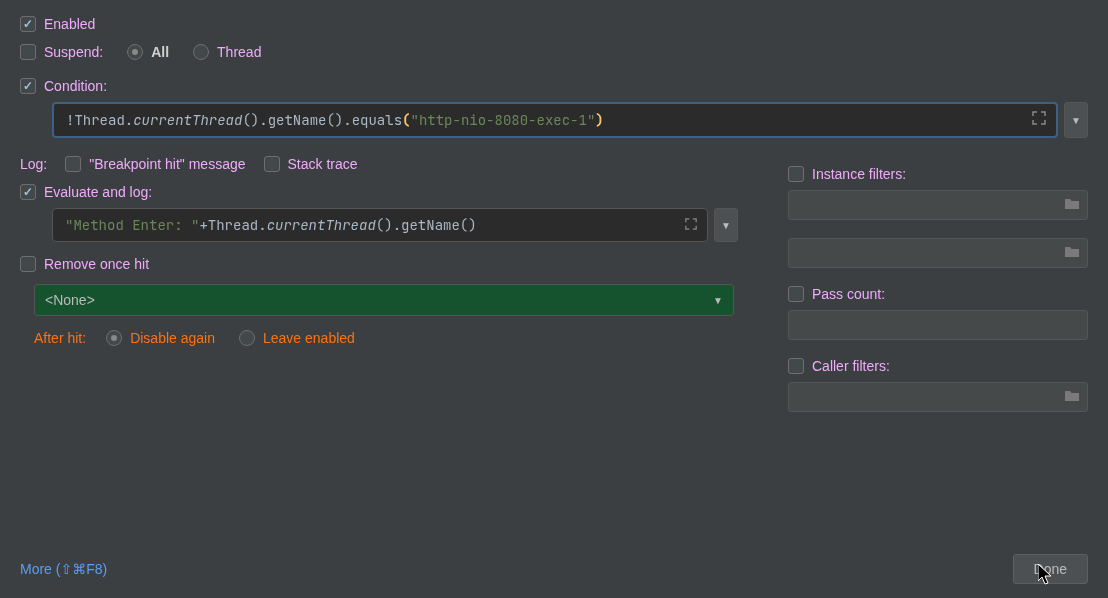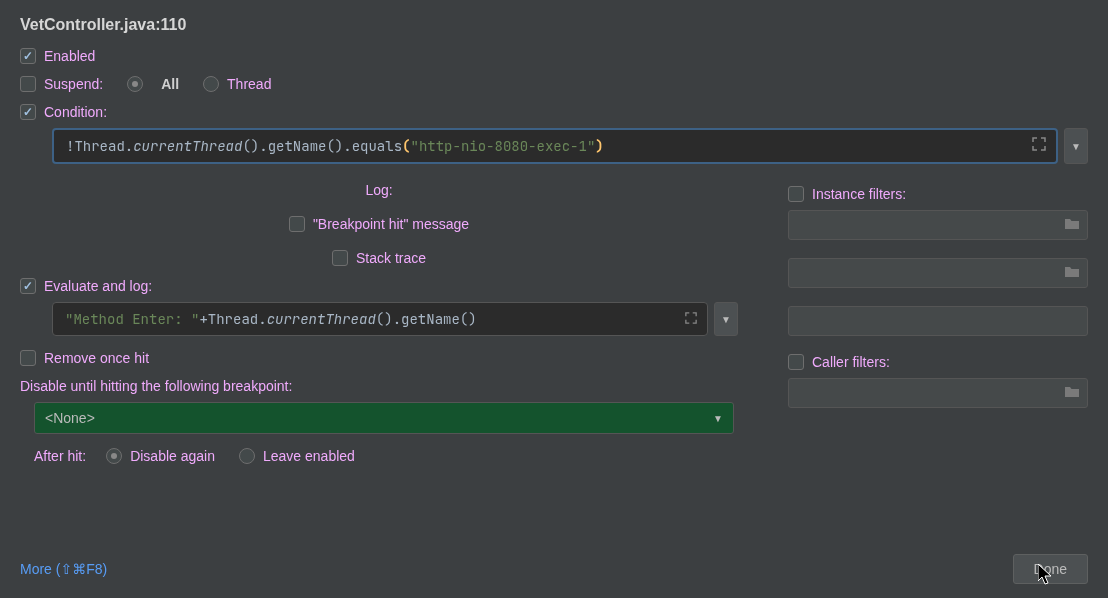--- a/index.html
+++ b/index.html
@@ -24,21 +24,21 @@
     font-size: 16px;
     font-weight: 600;
     margin-bottom: 14px;
   }
   .row {
     display: flex;
     align-items: center;
     margin-bottom: 12px;
     gap: 8px;
   }
-  .row.tight { margin-bottom: 8px; }
+  .row.tight { margin-bottom: 8px; margin-top: 6px; }
   .checkbox {
     width: 16px;
     height: 16px;
     border: 1.5px solid #6e6e6e;
     border-radius: 3px;
     display: inline-flex;
     align-items: center;
     justify-content: center;
     flex-shrink: 0;
     background: #43494a;
@@ -64,22 +64,22 @@
   .radio.selected::after {
     content: "";
     width: 6px;
     height: 6px;
     background: #888;
     border-radius: 50%;
   }
   .label {
     color: #f0abfc;
   }
-  .label.bold { font-weight: 600; color: #d0d0d0; margin-left: 10px; }
-  .label.disabled { color: #f0abfc; }
+  .label.bold { font-weight: 600; color: #d0d0d0; }
+  .label.disabled { color: #f97316; }
   .code-input {
     background: #2b2b2b;
     border: 2px solid #3d6185;
     border-radius: 4px;
     padding: 8px 12px;
     font-family: "JetBrains Mono", Menlo, Consolas, monospace;
     font-size: 14px;
     color: #a9b7c6;
     display: flex;
     align-items: center;
@@ -178,30 +178,29 @@
     color: #bbbbbb;
     padding: 6px 20px;
     border-radius: 3px;
     font-size: 14px;
   }
   .cursor {
     position: absolute;
     pointer-events: none;
   }
   .cursor svg { display: block; }
-  .log-row { display:flex; align-items:center; gap:18px; margin-bottom: 12px; flex-direction: column;}
+  .log-row { display:flex; align-items:center; gap:18px; margin-bottom: 12px;}
   .condition-wrap { margin-left: 32px; display:flex; align-items:center; gap:6px; margin-bottom: 18px;}
   .eval-wrap { margin-left: 32px; display:flex; align-items:center; gap:6px; margin-bottom: 14px; max-width: 700px;}
 </style>
 </head>
 <body>
 
 <div class="dialog">
 
-  <div class="title">VetController.java:110</div>
 
   <div class="row">
     <span class="checkbox checked"></span>
     <span class="label">Enabled</span>
   </div>
 
   <div class="row">
     <span class="checkbox"></span>
     <span class="label">Suspend:</span>
     <span style="width:8px"></span>
@@ -279,21 +278,20 @@
           </span>
         </div>
         <div class="dropdown-btn" style="height:34px">▼</div>
       </div>
 
       <div class="row">
         <span class="checkbox"></span>
         <span class="label">Remove once hit</span>
       </div>
 
-      <div class="label" style="margin-bottom:8px">Disable until hitting the following breakpoint:</div>
 
       <div class="select" style="margin-left:14px;margin-bottom:14px;">
         <span>&lt;None&gt;</span>
         <span class="chev">▼</span>
       </div>
 
       <div class="row" style="margin-left:14px;">
         <span class="label disabled">After hit:</span>
         <span style="width:4px"></span>
         <span class="radio selected"></span>
@@ -322,20 +320,24 @@
 
       <div class="text-input-wrap">
         <input class="text-input" value="" style="">
         <span class="folder-icon">
           <svg width="16" height="13" viewBox="0 0 16 13">
               <path d="M1 2 L6 2 L7.5 4 L15 4 L15 12 L1 12 Z" fill="#7a7a7a"></path>
             </svg>
         </span>
       </div>
 
+      <div class="row tight">
+        <span class="checkbox"></span>
+        <span class="label">Pass count:</span>
+      </div>
       <div class="text-input-wrap">
         <input class="text-input" value="" style="">
       </div>
 
       <div class="row tight">
         <span class="checkbox"></span>
         <span class="label">Caller filters:</span>
       </div>
       <div class="text-input-wrap" style="margin-bottom:8px;">
         <input class="text-input" value="" style="">

